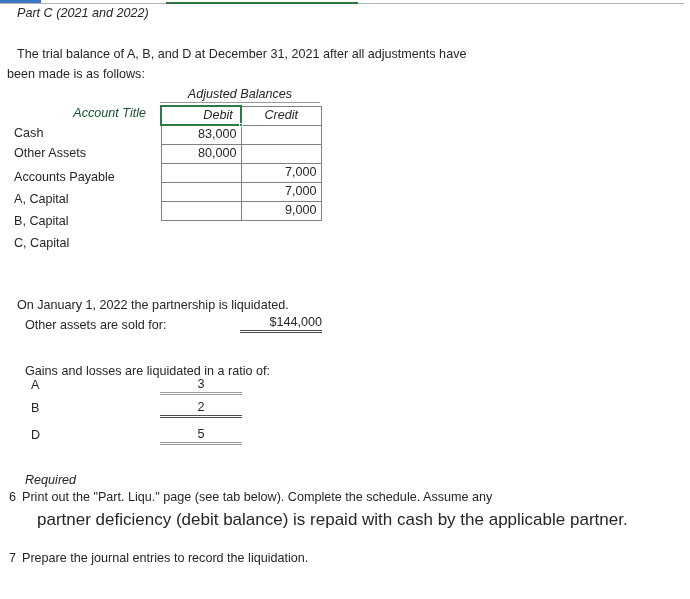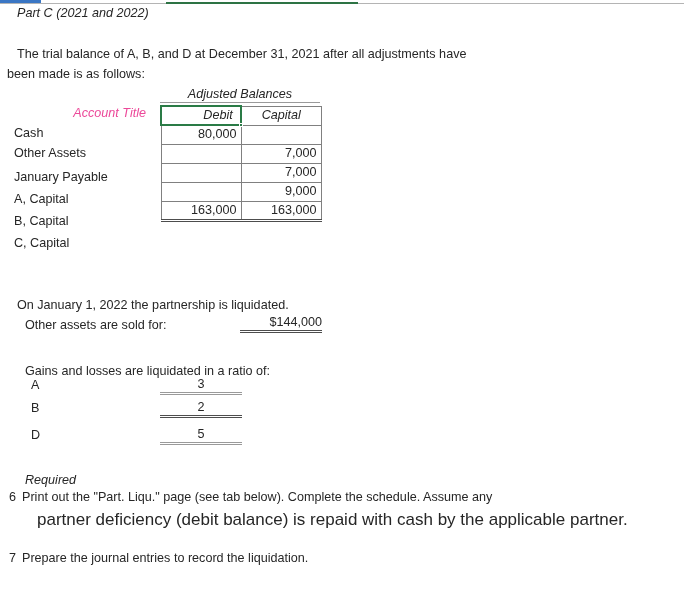--- a/index.html
+++ b/index.html
@@ -130,21 +130,21 @@
     white-space: nowrap;
   }
   #account-title-head {
     position: absolute;
     left: 14px;
     top: 106px;
     width: 132px;
     text-align: right;
     font-style: italic;
     font-size: 12.6px;
-    color: #ec4899;
+    color: #14532d;
   }
 
   
   #liq-line-1 { left: 17px; top: 295px; }
   #liq-line-2 { left: 25px; top: 315px; }
 
   #sale-amount {
     position: absolute;
     left: 240px;
     top: 315px;
@@ -214,57 +214,57 @@
 
 <div class="txt" id="intro-line-1">The trial balance of A, B, and D at December 31, 2021 after all adjustments have</div>
 <div class="txt" id="intro-line-2">been made is as follows:</div>
 
 <div id="adjusted-balances-label">Adjusted Balances</div>
 
 <div id="account-title-head">Account Title</div>
 
 <div class="row-label" style="top:126px">Cash</div>
 <div class="row-label" style="top:146px">Other Assets</div>
-<div class="row-label" style="top:170px">January Payable</div>
+<div class="row-label" style="top:170px">Accounts Payable</div>
 <div class="row-label" style="top:192px">A, Capital</div>
 <div class="row-label" style="top:214px">B, Capital</div>
 <div class="row-label" style="top:236px">C, Capital</div>
 
 <table id="tb-table">
   <colgroup>
     <col class="debit-col">
     <col class="credit-col">
   </colgroup>
   <tbody>
     <tr class="header-row">
       <td class="active-cell">Debit</td>
-      <td>Capital</td>
-    </tr>
-
+      <td>Credit</td>
+    </tr>
+
+    <tr>
+      <td>83,000</td>
+      <td></td>
+    </tr>
     <tr>
       <td>80,000</td>
       <td></td>
     </tr>
     <tr>
       <td></td>
       <td>7,000</td>
     </tr>
     <tr>
       <td></td>
       <td>7,000</td>
     </tr>
     <tr>
       <td></td>
       <td>9,000</td>
     </tr>
 
-    <tr class="total-row">
-      <td>163,000</td>
-      <td>163,000</td>
-    </tr>
   </tbody>
 </table>
 
 <div class="txt" id="liq-line-1">On January 1, 2022 the partnership is liquidated.</div>
 <div class="txt" id="liq-line-2">Other assets are sold for:</div>
 <div id="sale-amount">$144,000</div>
 
 <div class="txt" id="ratio-heading">Gains and losses are liquidated in a ratio of:</div>
 
 <div class="ratio-name" style="top:378px">A</div>

